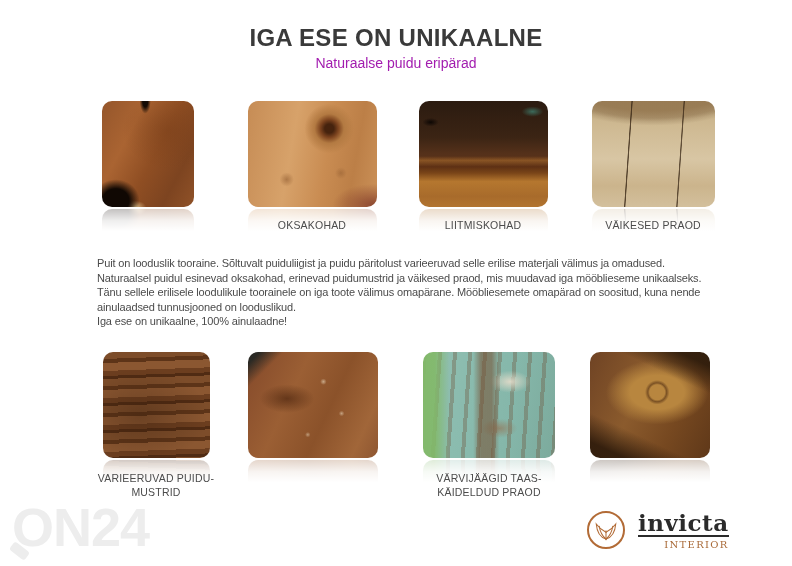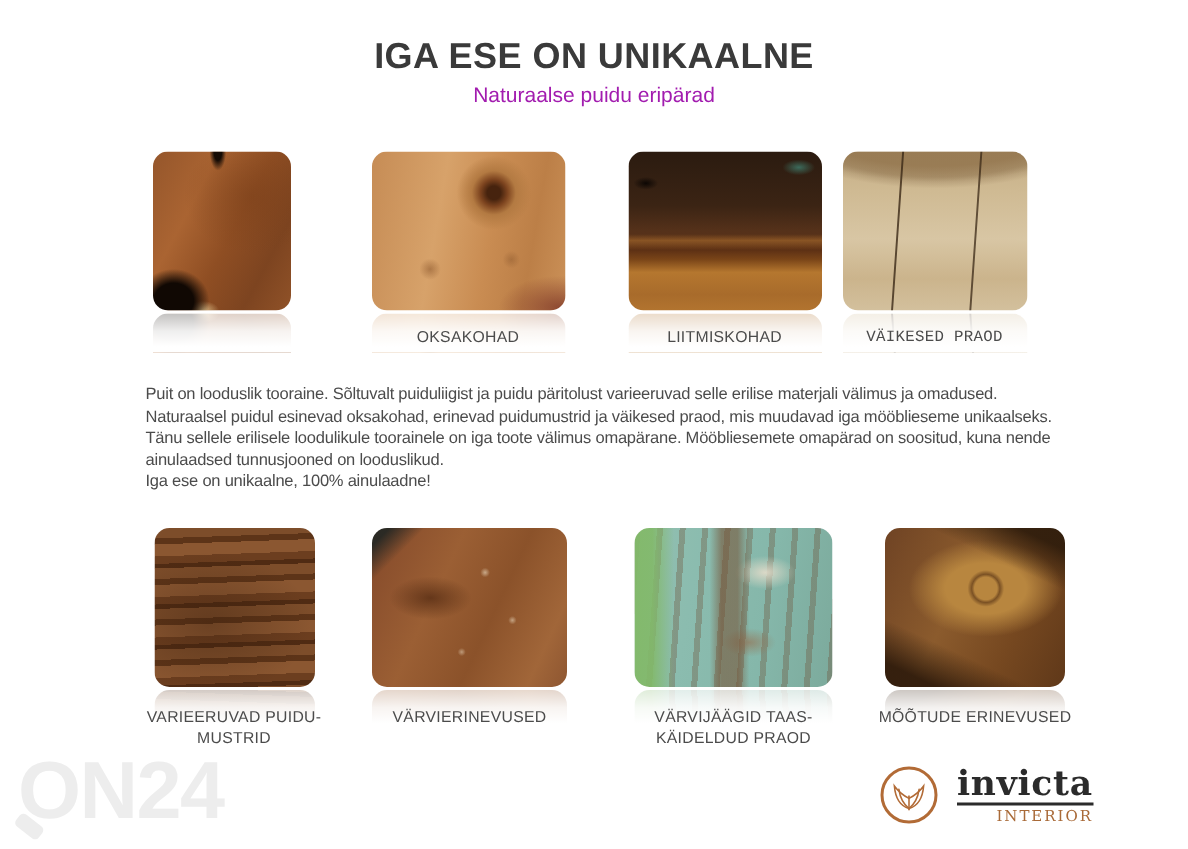--- a/index.html
+++ b/index.html
@@ -20,21 +20,21 @@
   .fig .reflect .fade { position:absolute; inset:0;
       background:linear-gradient(to bottom, rgba(255,255,255,.55) 0%, rgba(255,255,255,.88) 45%, #fff 85%); }
   .fig .cap { position:absolute; left:0; width:150px; text-align:center;
               font-size:10.5px; line-height:14px; letter-spacing:.2px; color:#4b4b4b; }
   .r1 .cap { top:117px; }
   .r2 .cap { top:119px; }
 
   .f1 { left:73px;  top:101px; } .f1 .img { width:92px; }
   .f2 { left:237px; top:101px; } .f2 .img { width:129px; }
   .f3 { left:408px; top:101px; } .f3 .img { width:129px; }
-  .f4 { left:548px; top:101px;font-family:Liberation Mono, monospace; } .f4 .img { width:123px; }
+  .f4 { left:578px; top:101px; } .f4 .img { width:123px; }
   .f5 { left:81px;  top:352px; } .f5 .img { width:107px; }
   .f6 { left:238px; top:352px; } .f6 .img { width:130px; }
   .f7 { left:414px; top:352px; } .f7 .img { width:132px; }
   .f8 { left:575px; top:352px; } .f8 .img { width:120px; }
 
   .w1 { background:
     radial-gradient(ellipse 36% 28% at 15% 94%, #100803 0%, #100803 40%, rgba(16,8,3,0) 72%),
     radial-gradient(ellipse 20% 10% at 36% 100%, rgba(230,205,150,.85) 0%, rgba(230,205,150,0) 60%),
     radial-gradient(ellipse 8% 16% at 47% 0%, #140b05 0%, #140b05 35%, rgba(20,11,5,0) 75%),
     radial-gradient(ellipse 55% 40% at 72% 28%, rgba(120,62,25,.5) 0%, rgba(120,62,25,0) 90%),
@@ -154,39 +154,37 @@
       </div>
     <figcaption class="cap">VARIEERUVAD PUIDU-MUSTRID</figcaption>
   </figure>
 
   <figure class="fig r2 f6">
     <div class="img w6"></div>
     <div class="reflect">
         <div class="img w6"></div>
         <div class="fade"></div>
       </div>
-    <figcaption class="cap">VÄRVIERINEVUSED</figcaption>
   </figure>
 
   <figure class="fig r2 f7">
     <div class="img w7"></div>
     <div class="reflect">
         <div class="img w7"></div>
         <div class="fade"></div>
       </div>
     <figcaption class="cap">VÄRVIJÄÄGID TAAS-KÄIDELDUD PRAOD</figcaption>
   </figure>
 
   <figure class="fig r2 f8">
     <div class="img w8"></div>
     <div class="reflect">
         <div class="img w8"></div>
         <div class="fade"></div>
       </div>
-    <figcaption class="cap">MÕÕTUDE ERINEVUSED</figcaption>
   </figure>
 
   <div class="on24">
     <span class="handle"></span>
     <span class="txt">ON24</span>
   </div>
 
   <div class="invicta">
     <div class="emblem">
       <svg width="30" height="30" viewBox="0 0 40 40">

